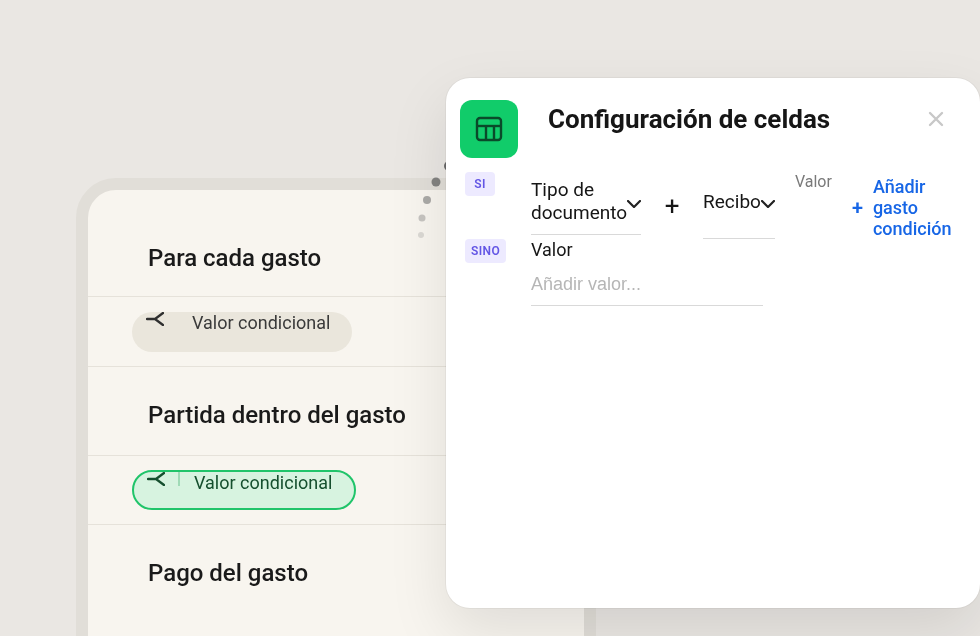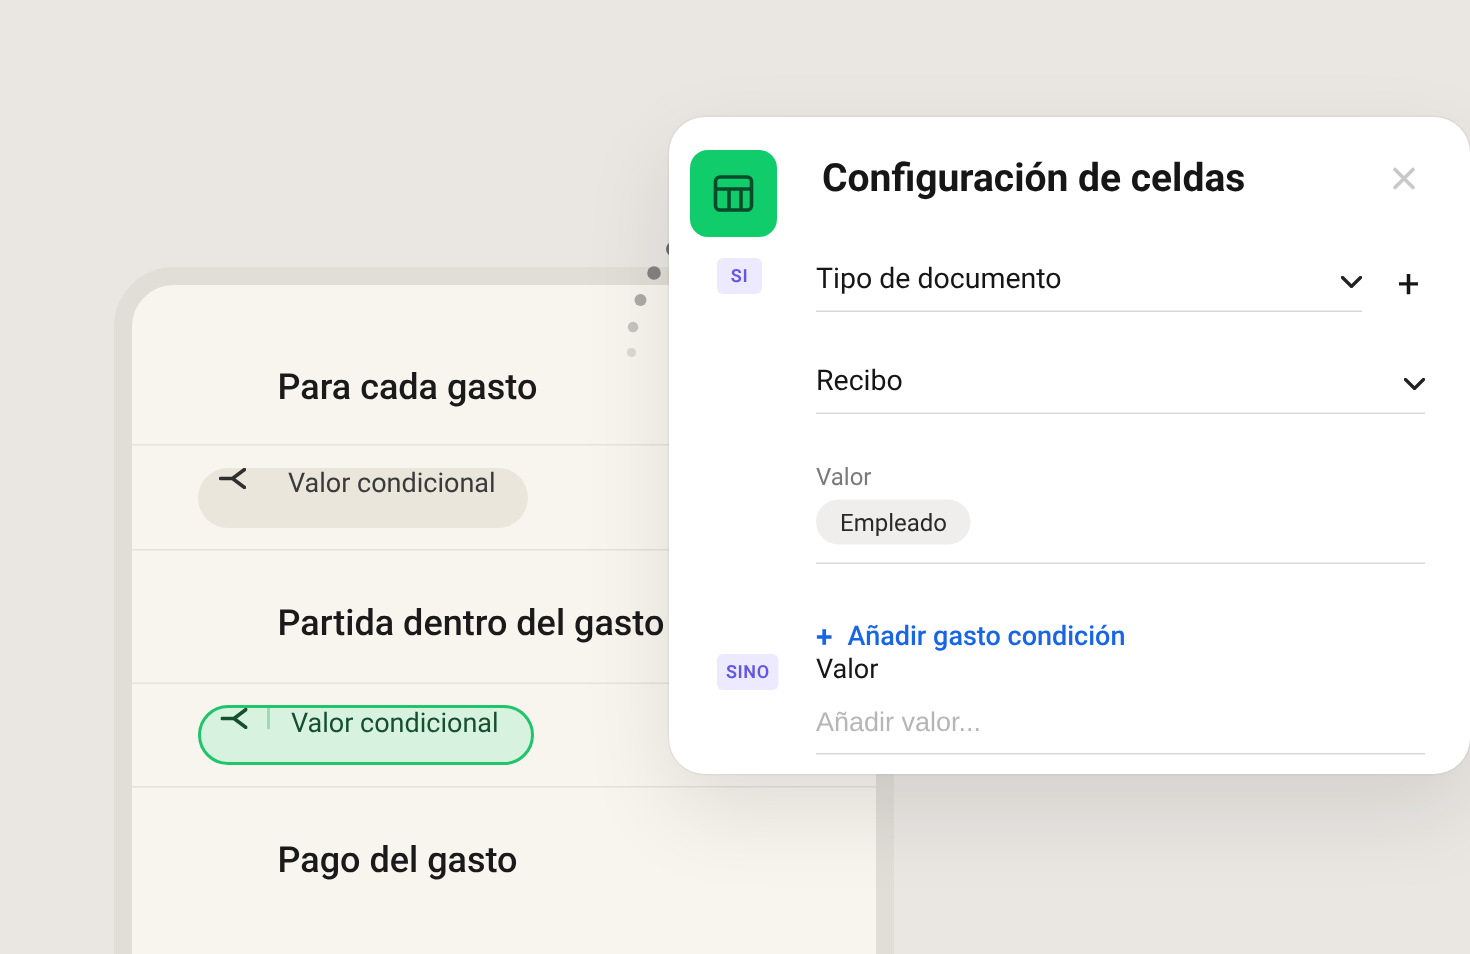--- a/index.html
+++ b/index.html
@@ -15,21 +15,20 @@
     background: #f8f5ef;
     border: 12px solid #e1ded8;
     border-radius: 40px;
     padding-top: 54px;
   }
   .section-title {
     font-size: 24px;
     font-weight: 500;
     color: #1a1a1a;
     padding: 0 0 24px 60px;
-    margin-left: 37px;
   }
   .section-sep { border: none; border-top: 1px solid #e6e2da; }
   .pill-row { padding: 14px 0 14px 44px; }
   .pill {
     display: inline-flex;
     align-items: flex-start;
     height: 40px;
     border-radius: 20px;
     font-size: 18px;
     font-weight: 400;
@@ -44,49 +43,49 @@
   .pill.active  .pill-icon { color:#154f2e; border-right: 2px solid #9fdab6; }
   .pill .pill-label { padding: 0 22px 0 14px; }
   .section-title.sub { padding-top: 34px; padding-bottom: 26px; }
 
   
   .panel {
     position: absolute;
     left: 446px;
     top: 78px;
     width: 534px;
-    height: 438px;
+    height: 530px;
     background: #ffffff;
     border-radius: 24px;
     box-shadow: 0 0 0 1px rgba(0,0,0,0.04), 0 24px 60px rgba(0,0,0,0.10);
     padding: 0;
   }
   .panel-header {
     display: flex; align-items: center; gap: 20px;
     padding: 26px 30px 10px 30px;
   }
   .panel-icon {
     width: 58px; height: 58px; border-radius: 12px;
     background: #11cc6a; display:flex; align-items:center; justify-content:center;
     color: #0a4a2a;
     position: absolute; left: 14px; top: 22px;
   }
   .panel-title { font-size: 26px; font-weight: 700; color:#161616; margin-left: 72px; flex:1; }
   .panel-close { width:28px; height:28px; color:#c8c8c8; cursor:pointer; display:flex; align-items:center; justify-content:center; font-size: 22px; }
 
-  .form-area { padding: 28px 30px 0 32px; }
+  .form-area { padding: 28px 30px 0 19px; }
   .row { display:flex; align-items:flex-start; gap: 20px; }
   .badge-col { width: 46px; flex: 0 0 46px; }
   .badge {
     display:inline-flex; align-items:center; justify-content:center;
     min-width: 30px; height: 24px; padding: 0 6px;
     background:#edeaff; color:#6356e5; font-size:12px; font-weight:600;
     border-radius:4px; letter-spacing:0.4px;
   }
-  .fields { flex:1; display:flex; flex-direction:column; gap: 32px; }
+  .fields { flex:1; display:flex; flex-direction:row; gap: 20px; }
   .selectline { display:flex; align-items:center; gap: 20px; }
   .uselect {
     flex:1; display:flex; align-items:center; justify-content:space-between;
     border-bottom: 1px solid #d9d9d9; padding: 2px 0 10px 0;
     font-size: 19px; color:#161616; cursor:pointer;
   }
   .uselect.small { flex: 0 0 86px; }
   .chev { color:#222; }
   .addplus { font-size:26px; font-weight:400; color:#161616; width:22px; text-align:center; cursor:pointer; line-height:1;}
   .field-label { font-size:16px; color:#7a7a7a; }
@@ -190,23 +189,20 @@
           <div class="addplus">+</div>
         </div>
         <div class="uselect" style="width:100%;">
           <span>Recibo</span>
           <span class="chev"><svg width="14" height="8" viewBox="0 0 14 8">
                 <path d="M1 1 L7 7 L13 1" fill="none" stroke="currentColor" stroke-width="2.2" stroke-linecap="round"></path>
               </svg></span>
         </div>
         <div>
           <div class="field-label">Valor</div>
-          <div class="chipwrap">
-            <span class="chip">Empleado</span>
-          </div>
         </div>
         <div class="add-link">
           <span class="plus">+</span>
           <span>Añadir gasto condición</span>
         </div>
       </div>
     </div>
 
     <div class="row" style="">
       <div class="badge-col">

